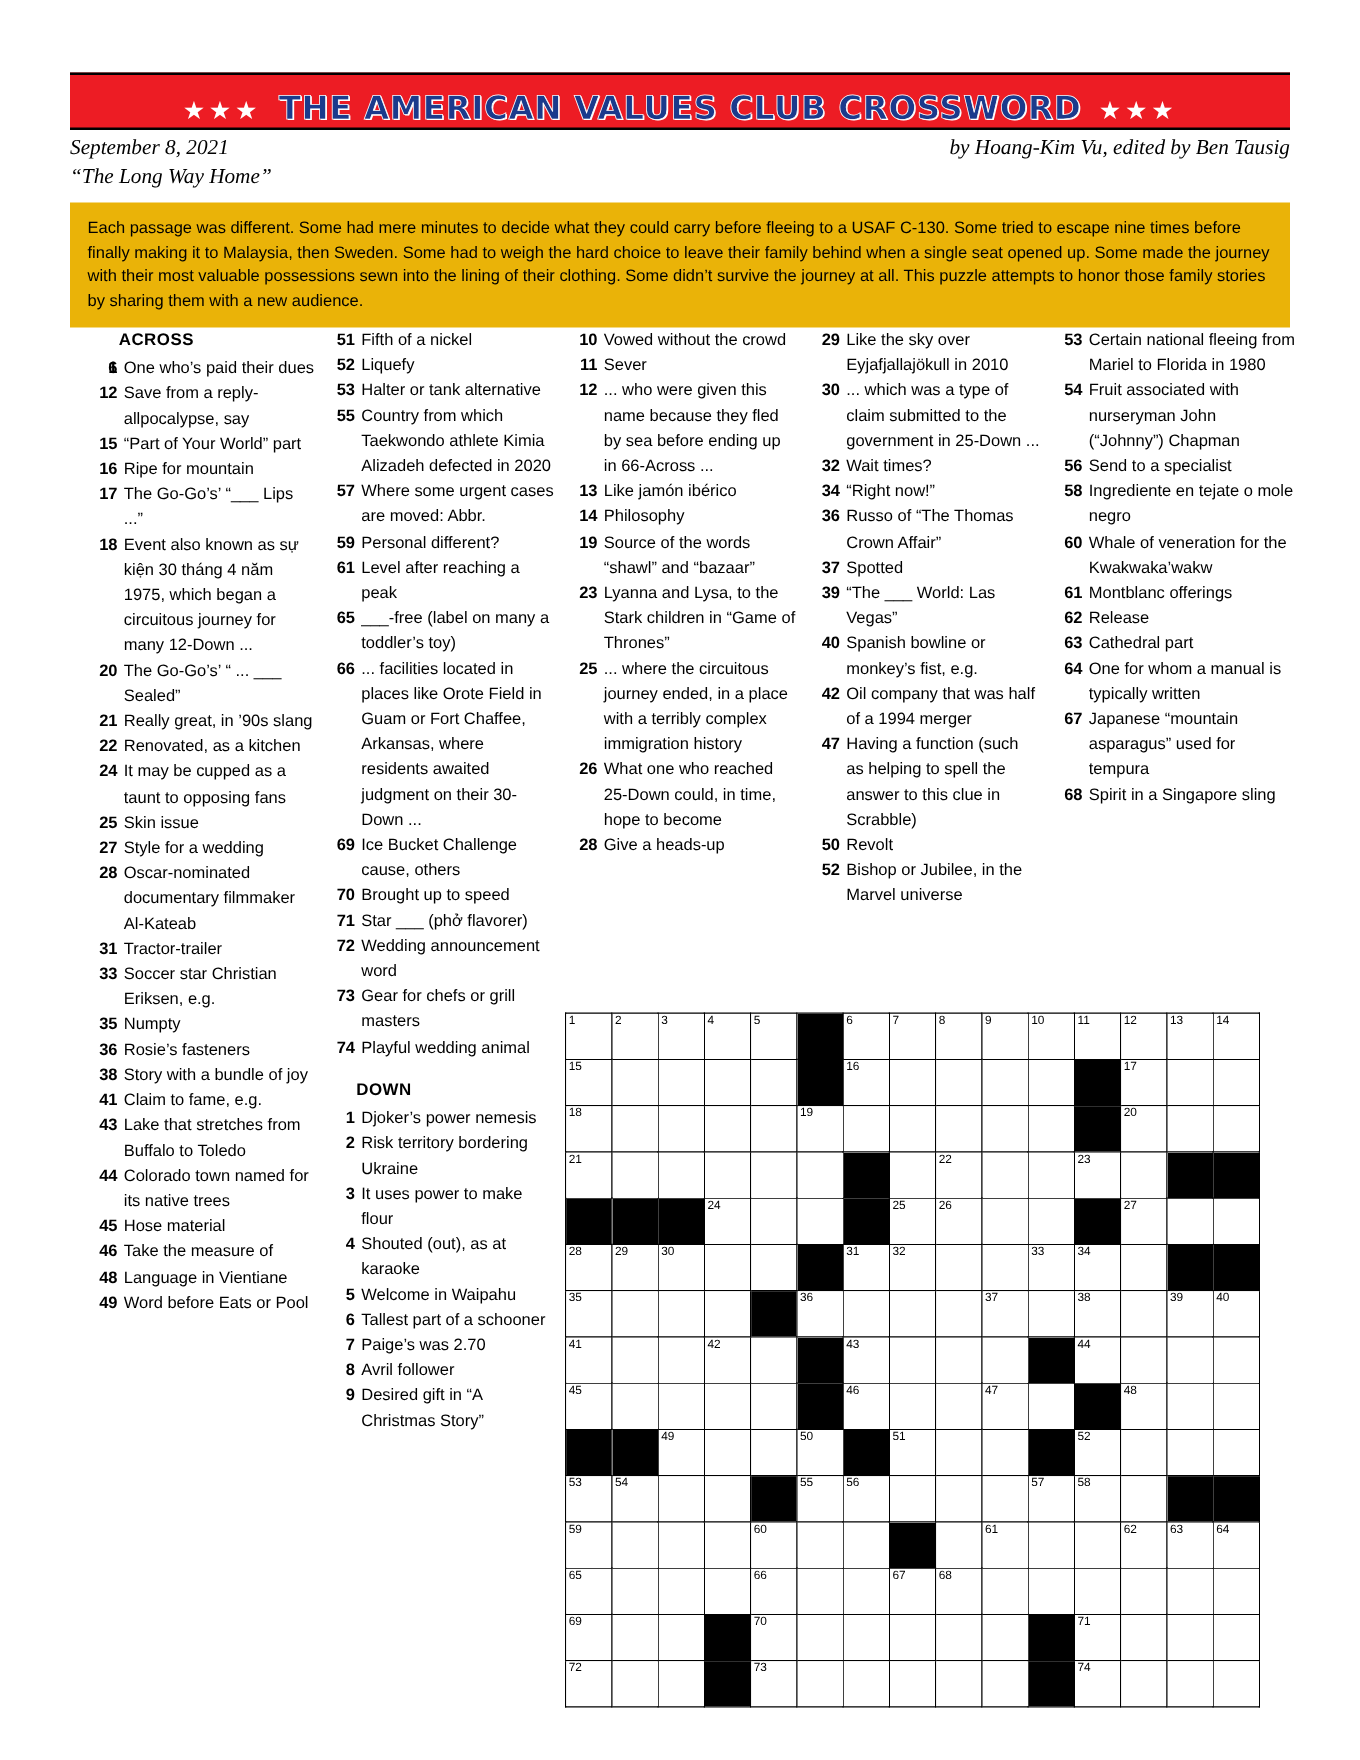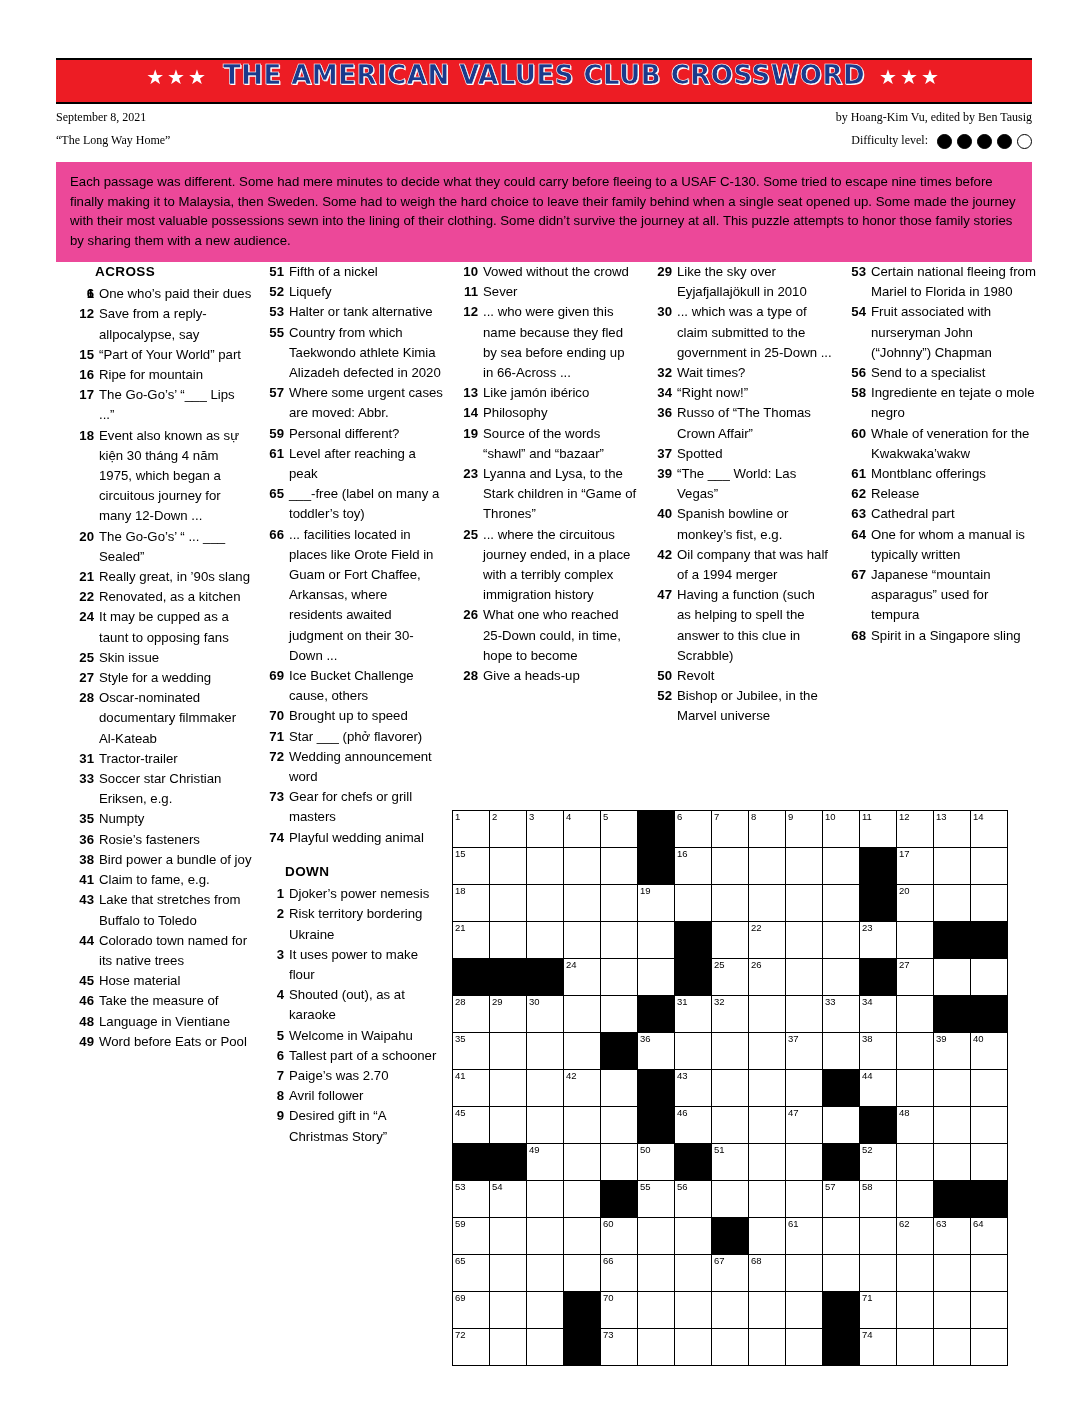--- a/index.html
+++ b/index.html
@@ -25,21 +25,21 @@
   .masthead {
     position: absolute;
     left: 56px;
     top: 58px;
     width: 976px;
     height: 42px;
     background: #ed1c24;
     border-top: 2px solid #000;
     border-bottom: 2px solid #000;
     display: flex;
-    align-items: flex-start;
+    align-items: flex-end;
     justify-content: center;
   }
   .masthead-title {
     font-family: "DejaVu Sans", sans-serif;
     font-weight: bold;
     font-size: 26px;
     letter-spacing: 0.5px;
     color: #1b3a8c;
     -webkit-text-stroke: 0.6px #fff;
     text-shadow: 1px 1px 0 #ffffff;
@@ -66,23 +66,24 @@
     position: absolute;
     left: 0; top: 0;
     text-align: left;
   }
   .meta-right {
     position: absolute;
     right: 0; top: 0;
     text-align: right;
   }
   .meta-line {
-    font-size: 12px;
+    font-size: 17px;
     line-height: 23px;
     white-space: nowrap;
+    font-style: italic;
   }
   .difficulty-wrap {
     display: inline-flex;
     align-items: center;
     gap: 5px;
     margin-left: 6px;
     vertical-align: middle;
   }
   .dot {
     width: 13px; height: 13px;
@@ -91,21 +92,21 @@
     display: inline-block;
   }
   .dot.filled { background: #000; }
   .dot.empty { background: #fff; }
   
   .intro {
     position: absolute;
     left: 56px;
     top: 162px;
     width: 976px;
-    background: #ec4899;
+    background: #eab308;
     box-sizing: border-box;
     padding: 10px 14px 12px 14px;
     font-size: 13.2px;
     line-height: 19.5px;
   }
   
   .clues {
     position: absolute;
     left: 62px;
     top: 262px;
@@ -184,30 +185,20 @@
     </div>
   </div>
 
   <div class="meta">
     <div class="meta-left">
       <div class="meta-line">September 8, 2021</div>
       <div class="meta-line">“The Long Way Home”</div>
     </div>
     <div class="meta-right">
       <div class="meta-line">by Hoang-Kim Vu, edited by Ben Tausig</div>
-      <div class="meta-line">
-        <span>Difficulty level:</span>
-        <span class="difficulty-wrap">
-          <span class="dot filled"></span>
-          <span class="dot filled"></span>
-          <span class="dot filled"></span>
-          <span class="dot filled"></span>
-          <span class="dot empty"></span>
-        </span>
-      </div>
     </div>
   </div>
 
   <div class="intro">Each passage was different. Some had mere minutes to decide what they could carry before fleeing to a USAF C-130. Some tried to escape nine times before finally making it to Malaysia, then Sweden. Some had to weigh the hard choice to leave their family behind when a single seat opened up. Some made the journey with their most valuable possessions sewn into the lining of their clothing. Some didn’t survive the journey at all. This puzzle attempts to honor those family stories by sharing them with a new audience.</div>
 
   <div class="clues">
     <div class="clue-col col1">
       <div class="section-head">ACROSS</div>
       <div id="col1-clues">
           <div class="clue"><span class="num">1</span></div>
@@ -221,21 +212,21 @@
           <div class="clue"><span class="num">21</span><span>Really great, in ’90s slang</span></div>
           <div class="clue"><span class="num">22</span><span>Renovated, as a kitchen</span></div>
           <div class="clue"><span class="num">24</span><span>It may be cupped as a taunt to opposing fans</span></div>
           <div class="clue"><span class="num">25</span><span>Skin issue</span></div>
           <div class="clue"><span class="num">27</span><span>Style for a wedding</span></div>
           <div class="clue"><span class="num">28</span><span>Oscar-nominated documentary filmmaker Al-Kateab</span></div>
           <div class="clue"><span class="num">31</span><span>Tractor-trailer</span></div>
           <div class="clue"><span class="num">33</span><span>Soccer star Christian Eriksen, e.g.</span></div>
           <div class="clue"><span class="num">35</span><span>Numpty</span></div>
           <div class="clue"><span class="num">36</span><span>Rosie’s fasteners</span></div>
-          <div class="clue"><span class="num">38</span><span>Bird power a bundle of joy</span></div>
+          <div class="clue"><span class="num">38</span><span>Story with a bundle of joy</span></div>
           <div class="clue"><span class="num">41</span><span>Claim to fame, e.g.</span></div>
           <div class="clue"><span class="num">43</span><span>Lake that stretches from Buffalo to Toledo</span></div>
           <div class="clue"><span class="num">44</span><span>Colorado town named for its native trees</span></div>
           <div class="clue"><span class="num">45</span><span>Hose material</span></div>
           <div class="clue"><span class="num">46</span><span>Take the measure of</span></div>
           <div class="clue"><span class="num">48</span><span>Language in Vientiane</span></div>
           <div class="clue"><span class="num">49</span><span>Word before Eats or Pool</span></div>
         </div>
     </div>
     <div class="clue-col col2">

